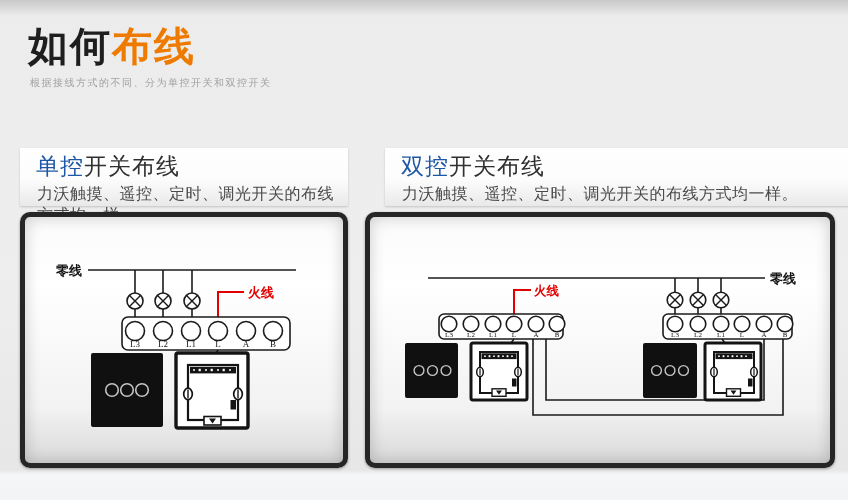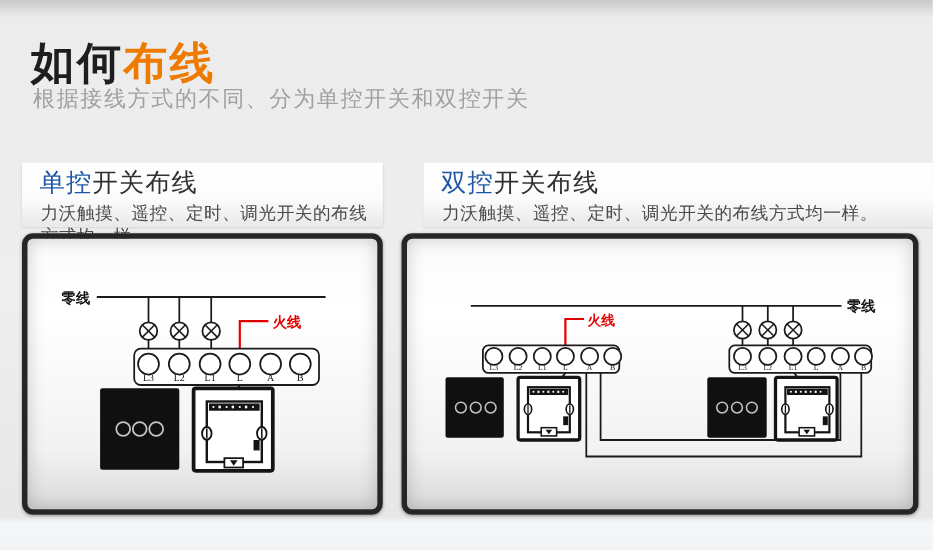--- a/index.html
+++ b/index.html
@@ -3,24 +3,24 @@
 <meta charset="utf-8">
 <style>
   html,body{margin:0;padding:0;}
   body{
     width:848px;height:500px;position:relative;overflow:hidden;
     font-family:"Liberation Sans","DejaVu Sans",sans-serif;
     background:linear-gradient(180deg,#c9c9c9 0px,#ececec 16px,#eeeeee 55%,#e7e7e7 94%,#f4f6f7 95%,#f2f4f5 100%);
   }
   .page{position:absolute;inset:0;}
   
-  .main-title{position:absolute;left:28px;top:36px;margin:0;font-size:40px;line-height:1.1;
+  .main-title{position:absolute;left:28px;top:24px;margin:0;font-size:40px;line-height:1.1;
     font-weight:bold;color:#1e1e1e;letter-spacing:2px;}
   .main-title .orange{color:#ee7b00;}
-  .page-subtitle{position:absolute;left:30px;top:76px;margin:0;font-size:20px;color:#a0a0a0;letter-spacing:1.5px;}
+  .page-subtitle{position:absolute;left:30px;top:76px;margin:0;font-size:10px;color:#a0a0a0;letter-spacing:1.5px;}
   
   .card{position:absolute;top:148px;height:58px;box-sizing:border-box;
     background:linear-gradient(180deg,#ffffff 0%,#fcfcfc 55%,#e9e9e9 100%);
     box-shadow:0 1px 2px rgba(0,0,0,.18);}
   .card.left{left:20px;width:328px;}
   .card.right{left:385px;width:470px;}
   .card h2{margin:0;padding:5px 0 0 16px;font-size:23px;line-height:1.2;color:#303030;font-weight:normal;letter-spacing:1px;}
   .card h2 .accent{color:#1d57a5;}
   .card p{margin:0;padding:3px 0 0 17px;font-size:16px;color:#4a4a4a;letter-spacing:.5px;}
   

